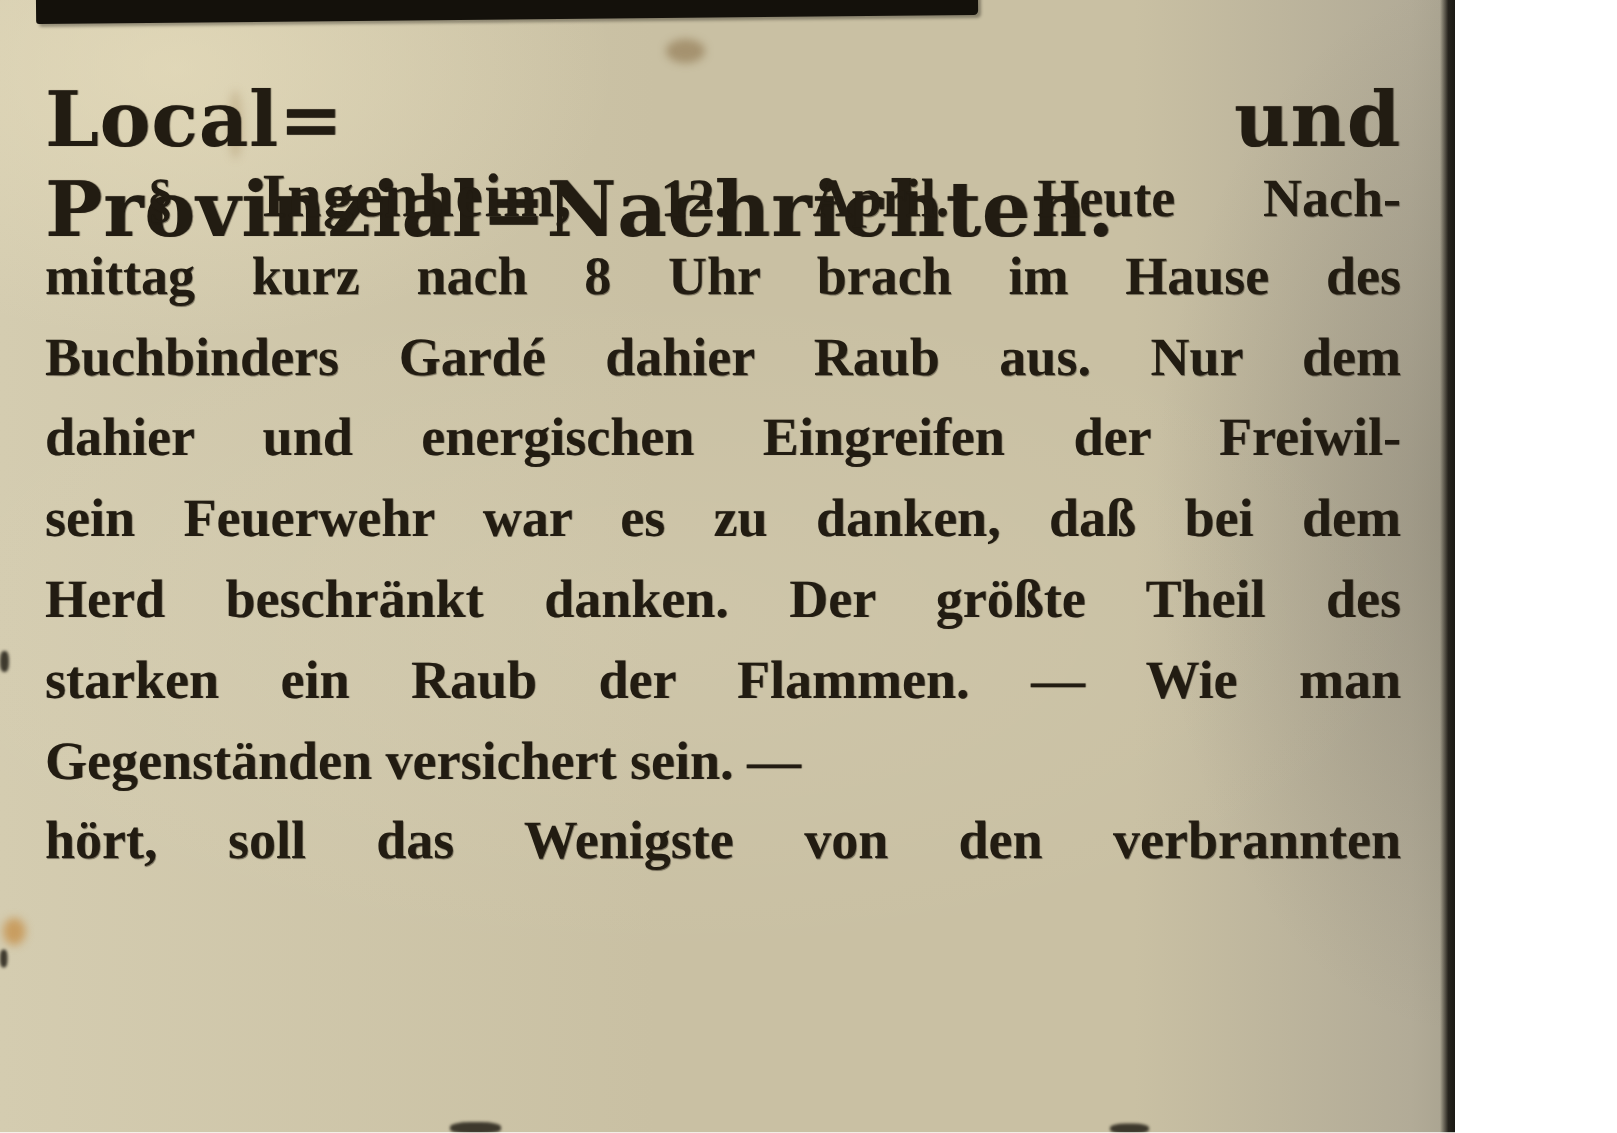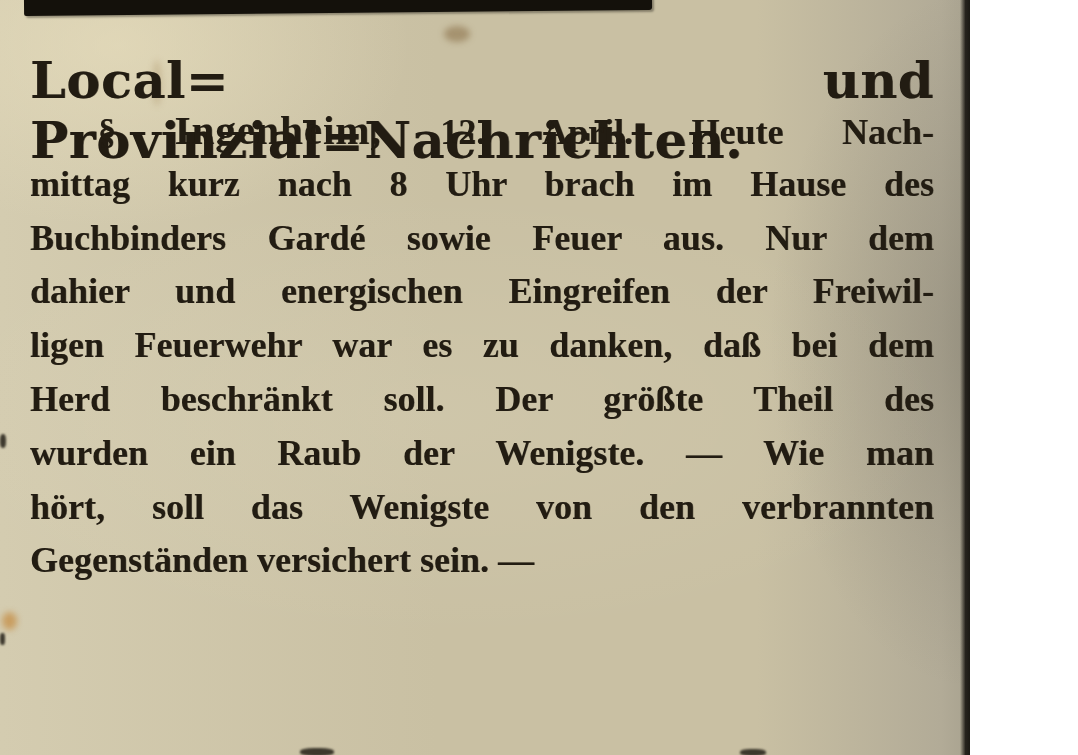--- a/index.html
+++ b/index.html
@@ -100,22 +100,22 @@
 
   <h1 class="headline">Local= und Provinzial=Nachrichten.</h1>
 
   <div class="article">
     <div class="line first">
       <span>§</span>
       <span class="place">Ingenheim,</span>
       <span> 12. April. Heute Nach-</span>
     </div>
     <div class="line">mittag kurz nach 8 Uhr brach im Hause des</div>
-    <div class="line">Buchbinders Gardé sowie Feuer aus. Nur dem</div>
+    <div class="line">Buchbinders Gardé dahier Raub aus. Nur dem</div>
     <div class="line">dahier und energischen Eingreifen der Freiwil-</div>
-    <div class="line">ligen Feuerwehr war es zu danken, daß bei dem</div>
-    <div class="line">Herd beschränkt soll. Der größte Theil des</div>
-    <div class="line">wurden ein Raub der Wenigste. — Wie man</div>
+    <div class="line">sein Feuerwehr war es zu danken, daß bei dem</div>
+    <div class="line">Herd beschränkt danken. Der größte Theil des</div>
+    <div class="line">starken ein Raub der Flammen. — Wie man</div>
+    <div class="line last">Gegenständen versichert sein. —</div>
     <div class="line">hört, soll das Wenigste von den verbrannten</div>
-    <div class="line last">Gegenständen versichert sein. —</div>
   </div>
 
 </div>
 
 </body></html>

